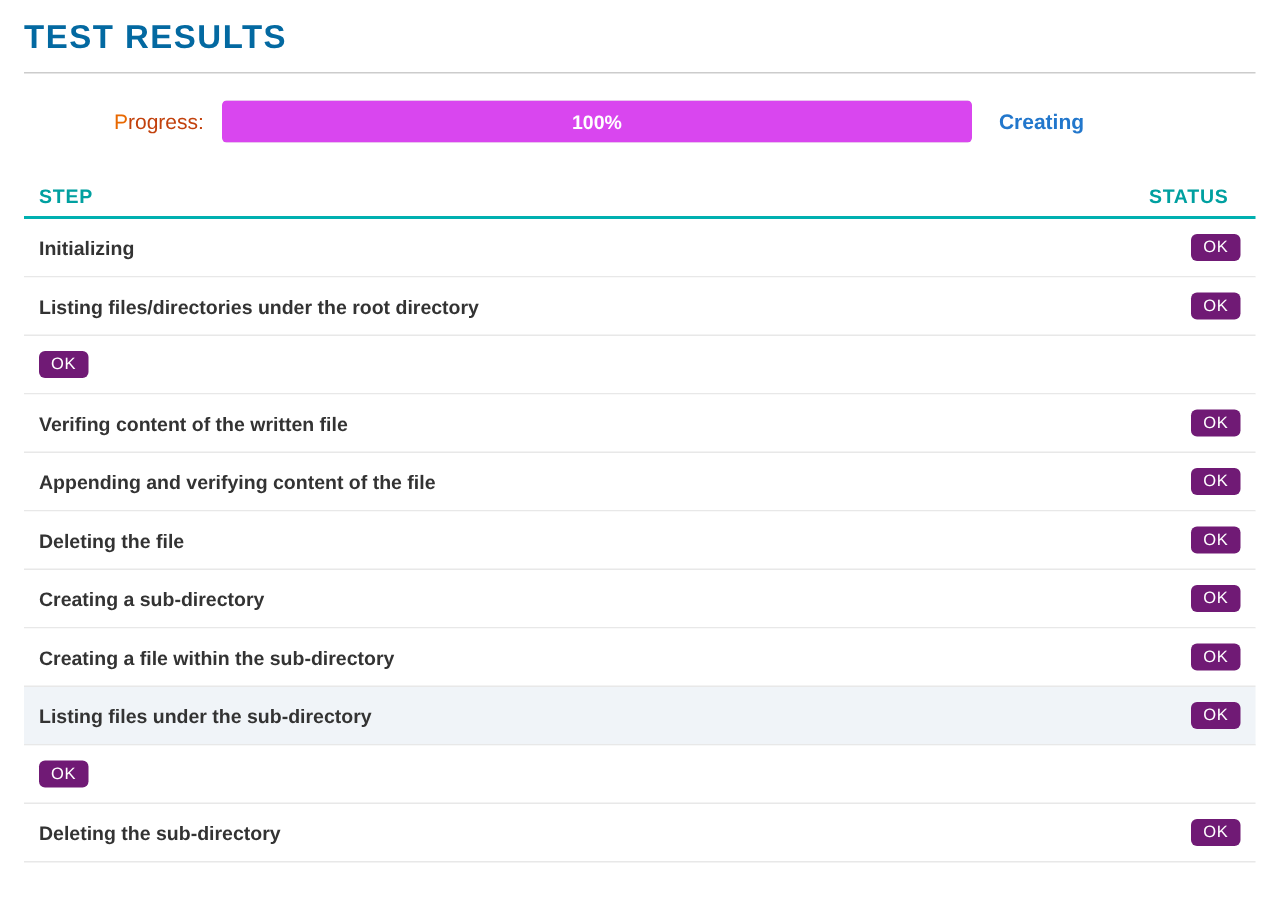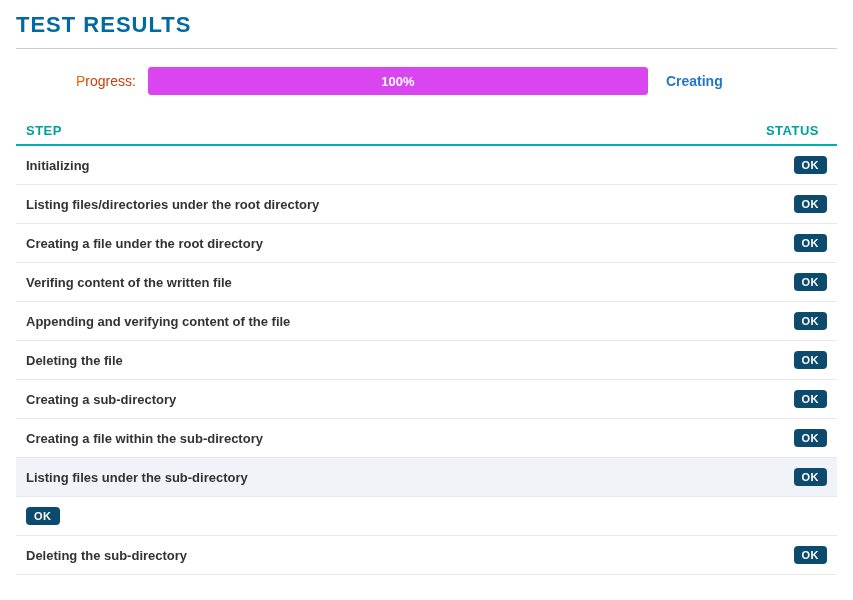--- a/index.html
+++ b/index.html
@@ -109,24 +109,24 @@
     }
     .table-row.highlighted {
       background: #f0f4f8;
     }
     .row-step-text {
       font-size: 13px;
       font-weight: bold;
       color: #333;
     }
     .ok-badge {
-      background: #0c4a6e;
+      background: #701a75;
       color: #fff;
       font-size: 11px;
-      font-weight: bold;
+      font-weight: normal;
       padding: 3px 8px;
       border-radius: 4px;
       letter-spacing: 0.5px;
     }
   </style>
 </head>
 <body>
 
 <div class="container">
   <div class="page-title">TEST RESULTS</div>
@@ -152,21 +152,20 @@
   <div class="table-rows" id="table-rows-container">
   <div class="table-row">
         <span class="row-step-text">Initializing</span>
         <span class="ok-badge">OK</span>
       </div>
       <div class="table-row">
         <span class="row-step-text">Listing files/directories under the root directory</span>
         <span class="ok-badge">OK</span>
       </div>
       <div class="table-row">
-        <span class="row-step-text">Creating a file under the root directory</span>
         <span class="ok-badge">OK</span>
       </div>
       <div class="table-row">
         <span class="row-step-text">Verifing content of the written file</span>
         <span class="ok-badge">OK</span>
       </div>
       <div class="table-row">
         <span class="row-step-text">Appending and verifying content of the file</span>
         <span class="ok-badge">OK</span>
       </div>

